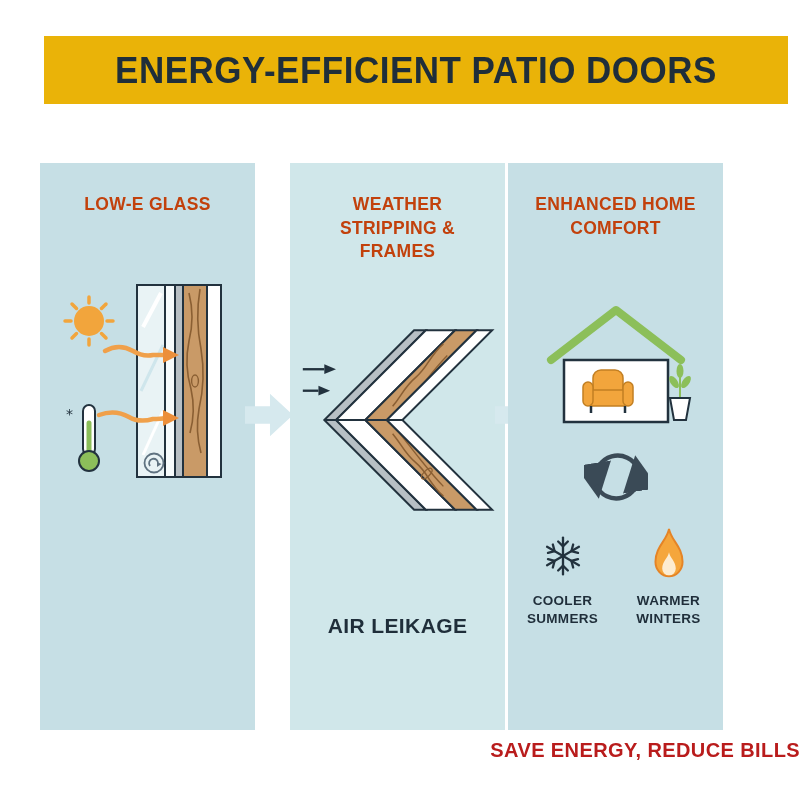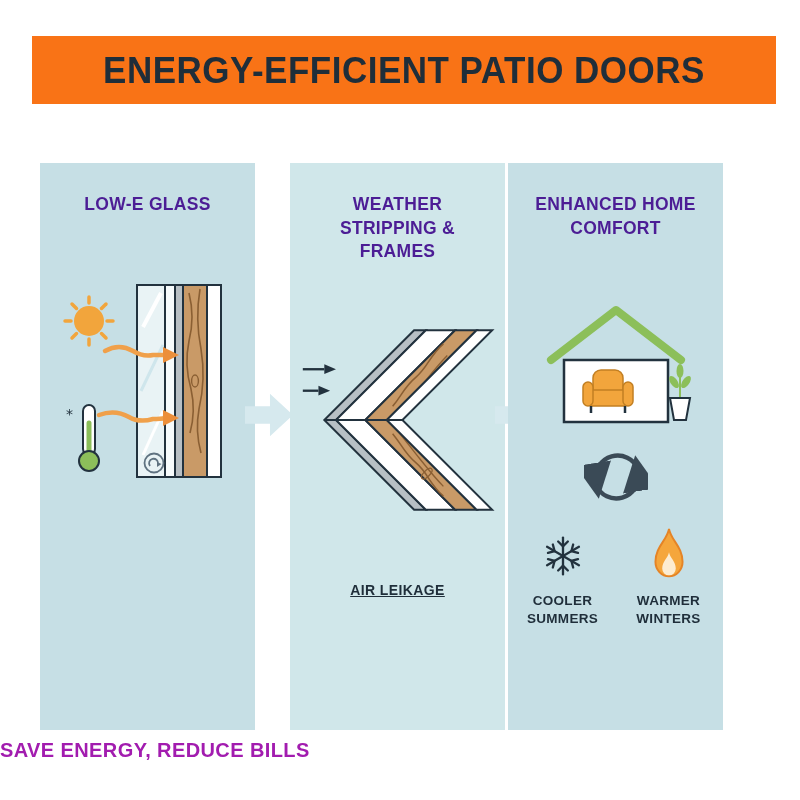--- a/index.html
+++ b/index.html
@@ -5,67 +5,67 @@
   * { margin:0; padding:0; box-sizing:border-box; }
   html,body { width:800px; height:800px; }
   body {
     background:#ffffff;
     font-family:"Liberation Sans", sans-serif;
     color:#1f2e3a;
   }
   .board { position:relative; width:800px; height:800px; background:#fff; overflow:hidden; }
 
   .banner {
-    position:absolute; left:32px; top:36px; width:744px; height:68px;
-    background:#f97316; display:flex; align-items:center; justify-content:center;
+    position:absolute; left:44px; top:36px; width:744px; height:68px;
+    background:#eab308; display:flex; align-items:center; justify-content:center;
   }
   .banner h1 {
     font-size:35px; font-weight:800; letter-spacing:.5px; color:#1f2e3a;
     transform:scaleY(1.06); white-space:nowrap;
   }
 
   .panel {
     position:absolute; top:163px; width:215px; height:567px;
     background:#c6dfe5; display:flex; flex-direction:column; align-items:center;
     padding:30px 8px 0;
   }
   .panel-1 { left:40px; }
   .panel-2 { left:290px; background:#d0e7ea; }
   .panel-3 { left:508px; }
   .panel h2 {
     font-size:17.5px; font-weight:800; text-align:center; line-height:1.35;
-    letter-spacing:.3px; max-width:190px; color:#4c1d95;
+    letter-spacing:.3px; max-width:190px; color:#c2410c;
   }
 
   .illu-1 { margin-top:56px; }
   .illu-2 { margin-top:46px; }
   .illu-house { margin-top:56px; }
   .illu-cycle { margin-top:16px; }
 
   .caption-air {
-    margin-top:52px; font-size:14px; font-weight:800; letter-spacing:.4px; color:#1f2e3a;text-decoration:underline;
+    margin-top:84px; font-size:21px; font-weight:800; letter-spacing:.4px; color:#1f2e3a;
   }
 
   .benefits { display:flex; gap:24px; margin-top:14px; }
   .benefit { display:flex; flex-direction:column; align-items:center; width:82px; }
   .benefit .label {
     font-size:13.5px; font-weight:800; text-align:center; line-height:1.3;
     margin-top:5px; letter-spacing:.3px;
   }
 
   .flow-arrow {
     position:absolute; top:392px; width:48px; height:46px; background:#d6e9ee;
     clip-path:polygon(0 31%, 52% 31%, 52% 4%, 100% 50%, 52% 96%, 52% 69%, 0 69%);
   }
   .arrow-1 { left:245px; }
   .arrow-2 { left:495px; }
 
   .footer-tagline {
-    position:absolute; top:739px; left:0; width:100%; text-align:left;
-    font-size:20px; font-weight:800; letter-spacing:.4px; color:#a21caf;
+    position:absolute; top:739px; left:0; width:100%; text-align:right;
+    font-size:20px; font-weight:800; letter-spacing:.4px; color:#b91c1c;
   }
 </style>
 </head>
 <body>
 
 <div class="board">
 
   <header class="banner">
     <h1>ENERGY-EFFICIENT PATIO DOORS</h1>
   </header>

